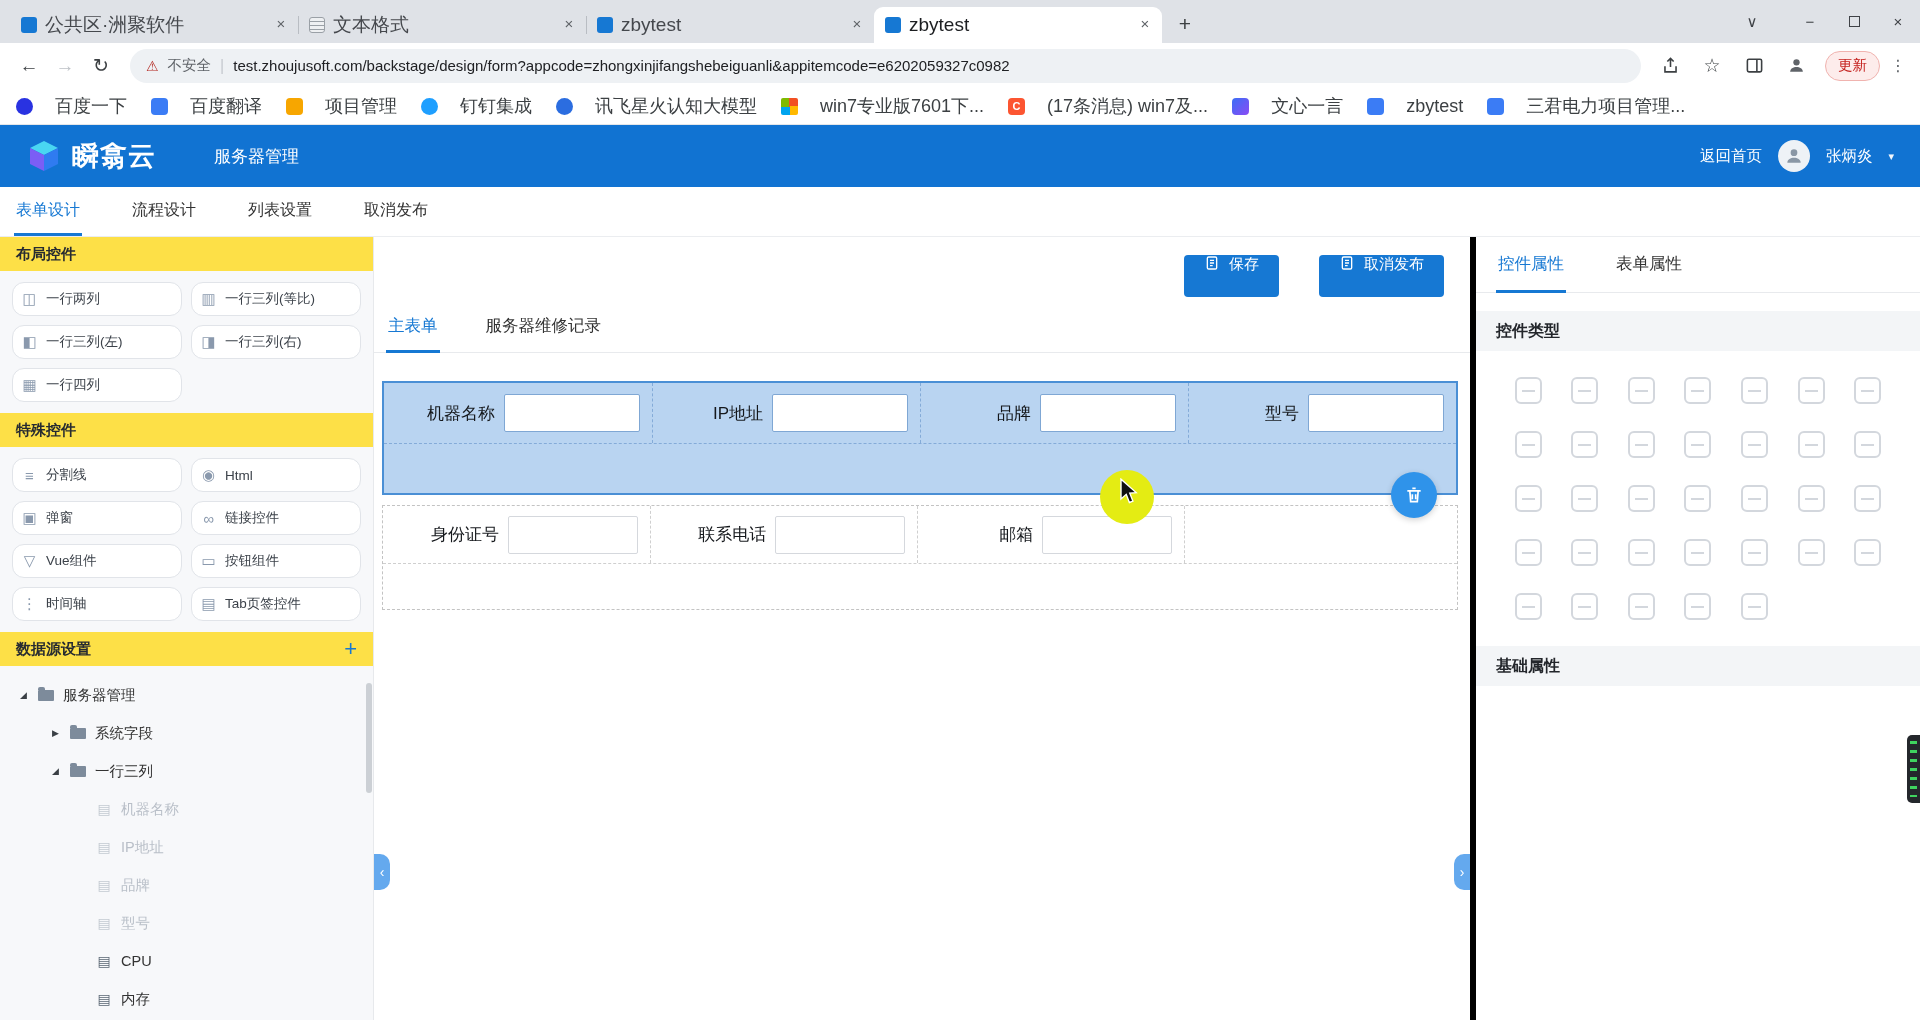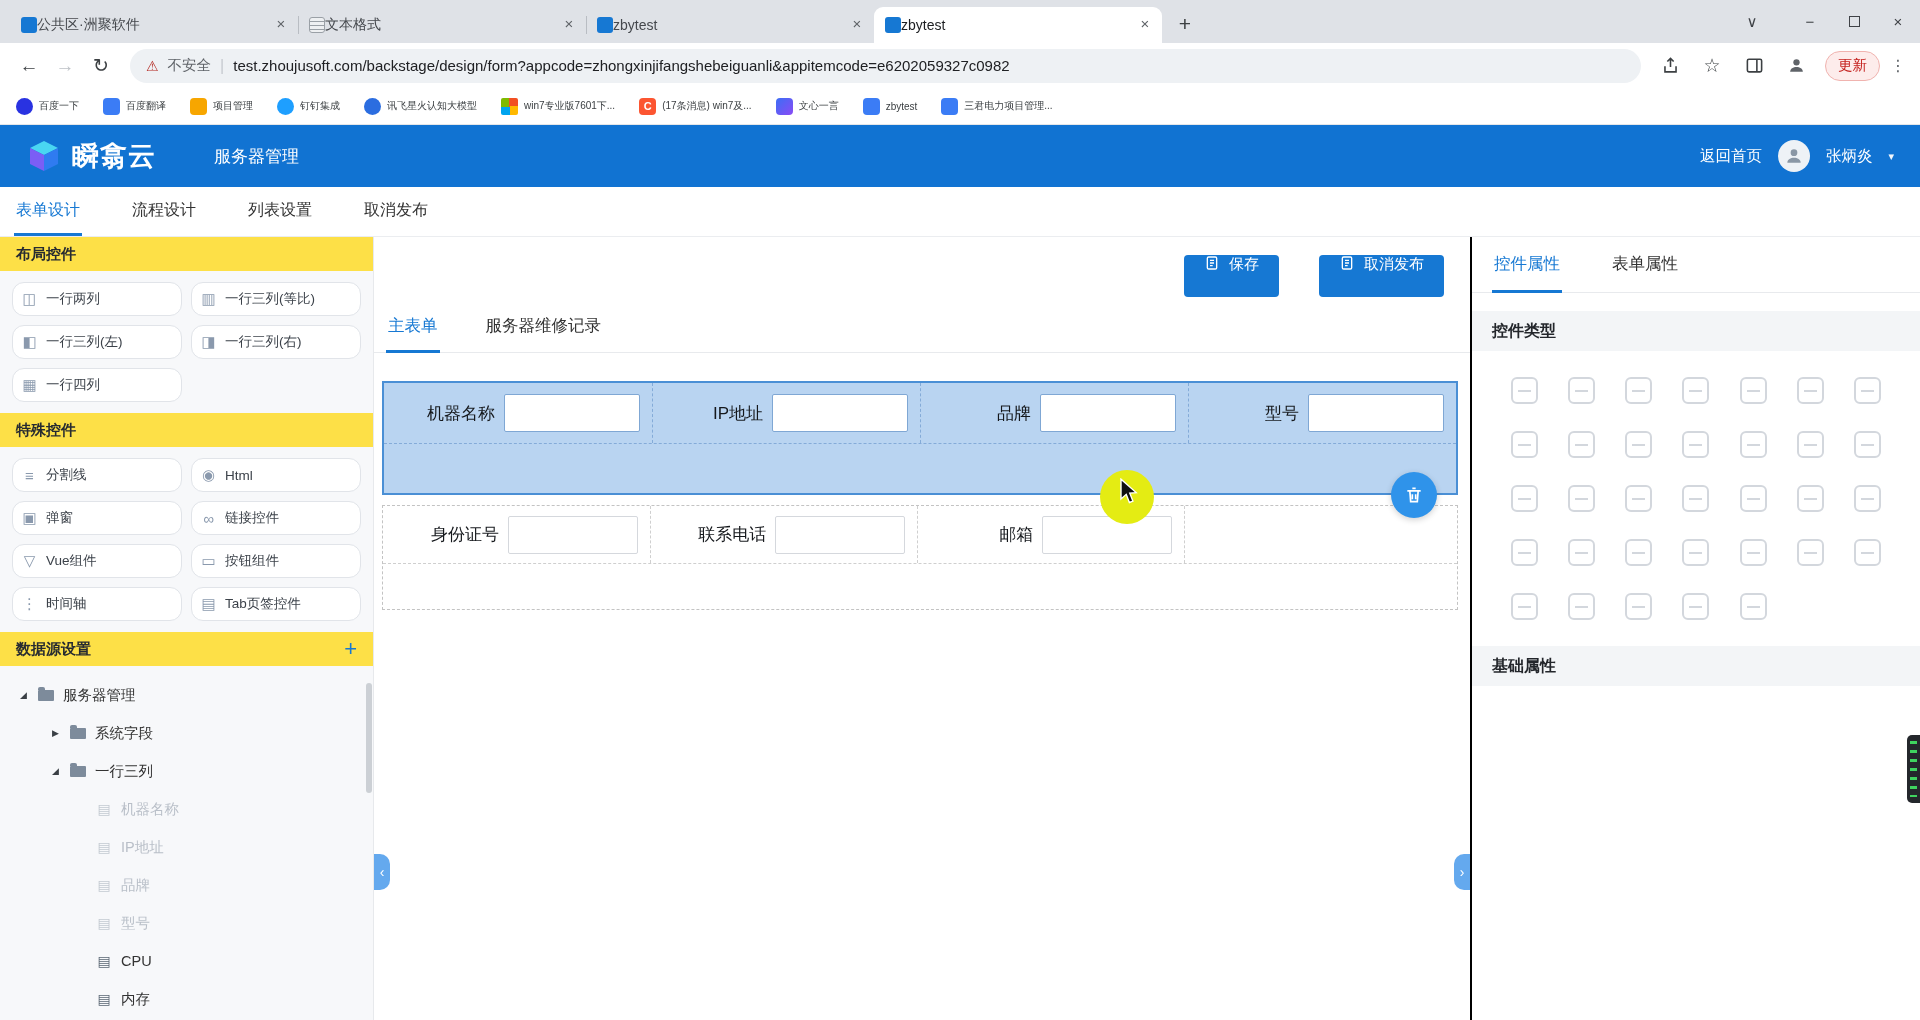--- a/index.html
+++ b/index.html
@@ -3,22 +3,22 @@
 <meta charset="utf-8">
 <style>
   *{margin:0;padding:0;box-sizing:border-box}
   html,body{width:1920px;height:1020px;overflow:hidden;background:#fff;
     font-family:"Liberation Sans","DejaVu Sans",sans-serif;color:#333}
   .screen{width:1920px;height:1020px;display:flex;flex-direction:column}
 
   
   .tabbar{height:43px;background:#dfe2e7;display:flex;align-items:flex-end;padding-left:10px;flex:none}
   .btabs{display:flex;align-items:flex-end}
-  .btab{width:288px;height:36px;display:flex;align-items:center;padding:0 8px 0 11px;
-    font-size:14px;color:#45484d;border-radius:9px 9px 0 0;position:relative;cursor:default}
+  .btab{width:288px;height:36px;display:flex;align-items:center;gap:8px;padding:0 8px 0 11px;
+    font-size:19px;color:#45484d;border-radius:9px 9px 0 0;position:relative;cursor:default}
   .btab.active{background:#fff;color:#1c1e21}
   .btab:not(.active)+.btab:not(.active)::before{content:"";position:absolute;left:0;top:9px;bottom:9px;width:1px;background:#b9bdc3}
   .fav{width:16px;height:16px;border-radius:3px;background:#1678d3;flex:none}
   .btab.fav-doc .fav{background:#eef0f2;border:1px solid #9aa0a6;
     background-image:repeating-linear-gradient(#eef0f2 0 3px,#9aa0a6 3px 4px)}
   .btab.fav-cloud .fav{border-radius:50%;background:#5c6470}
   .btab-label{flex:1;white-space:nowrap;overflow:hidden;text-overflow:ellipsis}
   .btab-close{width:18px;height:18px;line-height:16px;text-align:center;border-radius:50%;
     color:#5f6368;font-size:15px;flex:none}
   .btab-close::before{content:"×"}
@@ -45,21 +45,21 @@
   .nav-right{display:flex;align-items:center;gap:8px}
   .nav-right svg{width:19px;height:19px}
   .star{font-size:19px}
   .update-pill{height:30px;display:flex;align-items:center;padding:0 12px;border-radius:15px;
     background:#fdeceb;border:1px solid #f0b3af;color:#c5221f;font-size:14.5px;margin-left:4px}
   .more-dots{color:#5f6368;font-size:16px;width:20px;text-align:center}
 
   
   .bookmarks{height:37px;background:#fff;border-bottom:1px solid #e4e6e9;display:flex;
     align-items:center;padding:0 16px;gap:24px;flex:none;overflow:hidden}
-  .bm{display:flex;align-items:center;gap:6px;font-size:10px;color:#3c4043;white-space:nowrap}
+  .bm{display:flex;align-items:center;gap:22px;font-size:18px;color:#3c4043;white-space:nowrap}
   .bm-ico{width:17px;height:17px;border-radius:4px;background:#3b7cf5;flex:none;
     display:flex;align-items:center;justify-content:center;color:#fff;font-size:11px;font-weight:bold}
   .bm.bm-baidu .bm-ico{background:#2932e1;border-radius:50%}
   .bm.bm-orange .bm-ico{background:#f7a600}
   .bm.bm-ding .bm-ico{background:#1e9fff;border-radius:50%}
   .bm.bm-spark .bm-ico{background:#2b6de0;border-radius:50%}
   .bm.bm-win .bm-ico{background:conic-gradient(#f25022 0 25%,#ffb900 0 50%,#00a4ef 0 75%,#7fba00 0);border-radius:2px}
   .bm.bm-csdn .bm-ico{background:#fc5531}
   .bm.bm-csdn .bm-ico::before{content:"C"}
   .bm.bm-grad .bm-ico{background:linear-gradient(135deg,#3b6ef5,#8a4bf5)}
@@ -146,21 +146,21 @@
     box-shadow:0 2px 6px rgba(0,0,0,.18);cursor:pointer}
   .cursor-hl{position:absolute;top:233px;left:726px;width:54px;height:54px;border-radius:50%;
     background:#e4ec13;pointer-events:none}
   .cursor-hl svg{position:absolute;left:16px;top:8px}
   .collapse{position:absolute;top:617px;width:16px;height:36px;background:#64a9ee;color:#fff;
     display:flex;align-items:center;justify-content:center;font-size:14px;cursor:pointer}
   .collapse.left{left:0;border-radius:0 10px 10px 0}
   .collapse.right{right:0;border-radius:10px 0 0 10px}
 
   
-  .rsb{width:450px;background:#fff;border-left:2px solid #000000;position:relative;flex:none;overflow:hidden}
+  .rsb{width:450px;background:#fff;border-left:6px solid #000000;position:relative;flex:none;overflow:hidden}
   .rs-tabs{height:56px;display:flex;gap:48px;padding-left:20px;border-bottom:1px solid #e8eaed}
   .rs-tab{display:flex;align-items:center;font-size:16.5px;color:#333;border-bottom:3px solid transparent;
     margin-bottom:-1px;padding:0 2px}
   .rs-tab.active{color:#1678d3;border-bottom-color:#1678d3}
   .rs-sec{height:40px;background:#f3f5f7;display:flex;align-items:center;padding-left:20px;
     font-weight:bold;font-size:16px;color:#23262b}
   .rs-sec.first{margin-top:18px}
   .icon-grid{display:grid;grid-template-columns:repeat(7,1fr);row-gap:27px;padding:26px 24px;justify-items:center}
   .ctl-ico{width:27px;height:27px;border:2px solid #d3d7dd;border-radius:6px;position:relative;display:block}
   .ctl-ico::after{content:"";position:absolute;left:5px;right:5px;top:11px;height:2px;background:#d3d7dd}

